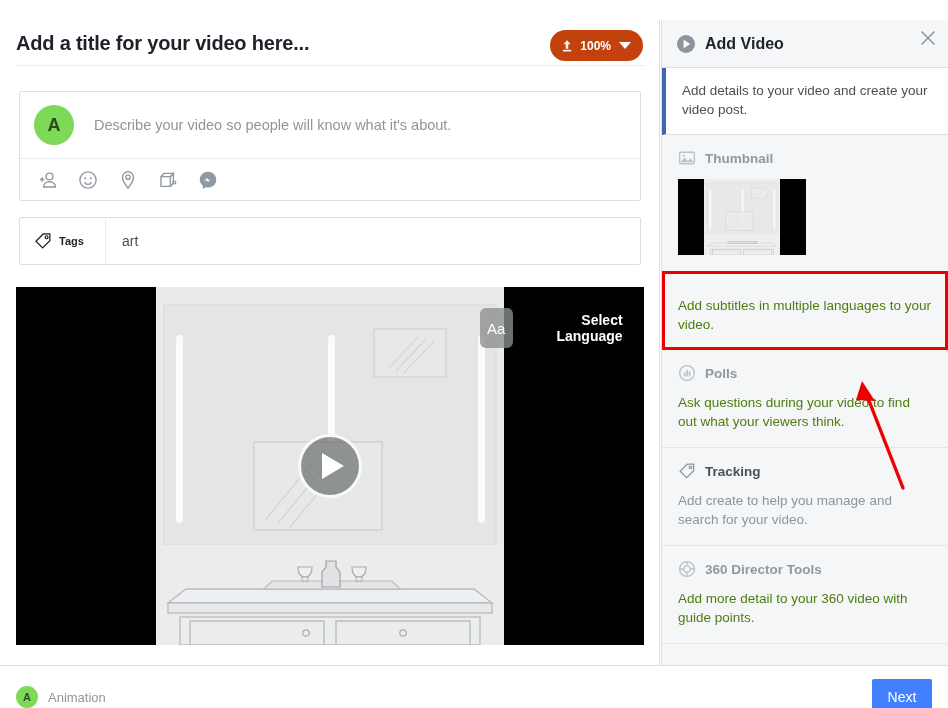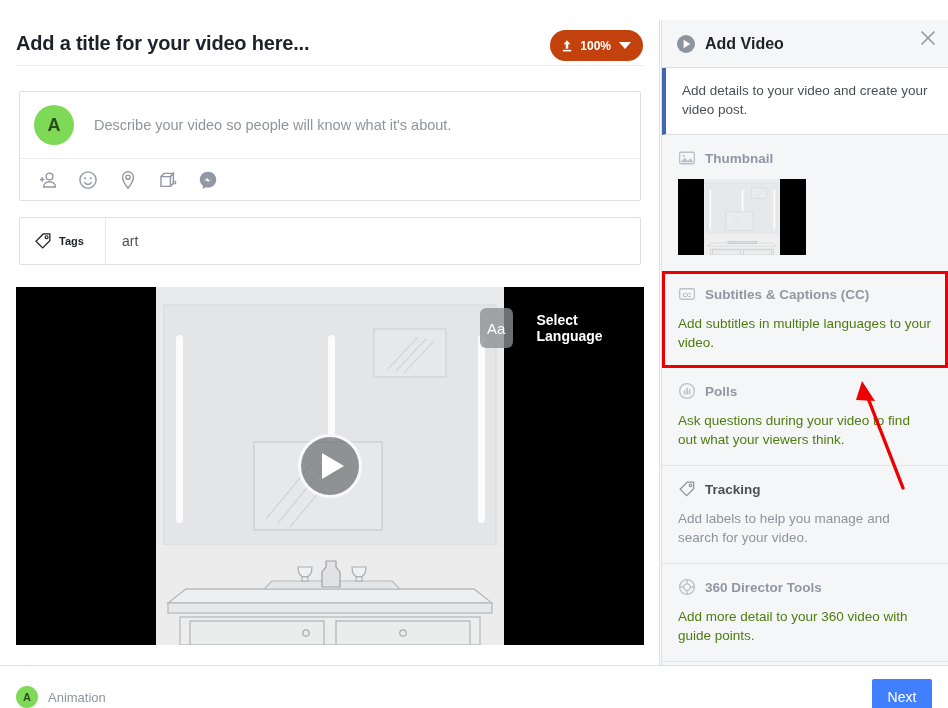--- a/index.html
+++ b/index.html
@@ -112,21 +112,21 @@
   }
   .play-tri {
     width: 0; height: 0; margin-left: 5px;
     border-top: 13px solid transparent;
     border-bottom: 13px solid transparent;
     border-left: 22px solid #fff;
   }
   .lang-overlay {
     position: absolute; left: 480px; top: 288px;
     display: flex; align-items: center; gap: 24px;
-    cursor: pointer; user-select: none;
+    cursor: pointer; user-select: none; text-align: right;
   }
   .aa-box {
     background: rgba(140,142,144,0.78);
     border-radius: 6px;
     width: 42px; height: 40px;
     display: flex; align-items: center; justify-content: center;
     color: #fff; font-size: 15px;
   }
   .lang-text { color: #fff; font-size: 14px; font-weight: bold; }
   .lang-chev { width: 16px; height: 10px; display:block; }
@@ -374,27 +374,20 @@
             <rect x="108" y="294" width="136" height="10" fill="#dfe0e2" stroke="#a9abae" stroke-width="2"></rect>
             <rect x="24" y="330" width="300" height="28" fill="#eceded" stroke="#bdbfc2" stroke-width="2"></rect>
             <rect x="34" y="334" width="134" height="24" fill="#ebecec" stroke="#b5b7ba" stroke-width="2"></rect>
             <rect x="180" y="334" width="134" height="24" fill="#ebecec" stroke="#b5b7ba" stroke-width="2"></rect>
           </svg>
         </div>
       </div>
     </div>
 
     <div class="sec dim highlight">
-      <div class="sec-head">
-        <svg class="sec-icon" viewBox="0 0 20 20">
-          <rect x="1.8" y="4.2" width="16.4" height="11.6" rx="2" fill="none" stroke="#bcc0c8" stroke-width="1.5"></rect>
-          <text x="10" y="13.2" text-anchor="middle" font-size="6.6" font-family="Liberation Sans, sans-serif" fill="#9197a3">CC</text>
-        </svg>
-        <span class="sec-title">Subtitles &amp; Captions (CC)</span>
-      </div>
       <div class="sec-desc">Add subtitles in multiple languages to your video.</div>
     </div>
 
     <div class="sec dim">
       <div class="sec-head">
         <svg class="sec-icon" viewBox="0 0 20 20">
           <circle cx="10" cy="10" r="8.2" fill="none" stroke="#bcc0c8" stroke-width="1.5"></circle>
           <rect x="6.4" y="9.4" width="1.8" height="4.4" fill="#bcc0c8"></rect>
           <rect x="9.2" y="6.4" width="1.8" height="7.4" fill="#bcc0c8"></rect>
           <rect x="12" y="8.2" width="1.8" height="5.6" fill="#bcc0c8"></rect>
@@ -405,21 +398,21 @@
     </div>
 
     <div class="sec lit">
       <div class="sec-head">
         <svg class="sec-icon" viewBox="0 0 20 20">
           <path d="M10.2 2.4H17.4v7.2l-7.8 7.8-7.2-7.2z" fill="none" stroke="#8d949e" stroke-width="1.4"></path>
           <circle cx="13.9" cy="5.9" r="1.5" fill="none" stroke="#8d949e" stroke-width="1.3"></circle>
         </svg>
         <span class="sec-title">Tracking</span>
       </div>
-      <div class="sec-desc">Add labels to help you manage and search for your video.</div>
+      <div class="sec-desc">Add create to help you manage and search for your video.</div>
     </div>
 
     <div class="sec dim">
       <div class="sec-head">
         <svg class="sec-icon" viewBox="0 0 20 20">
           <circle cx="10" cy="10" r="8.2" fill="none" stroke="#bcc0c8" stroke-width="1.5"></circle>
           <circle cx="10" cy="10" r="3.6" fill="none" stroke="#bcc0c8" stroke-width="1.4"></circle>
           <path d="M10 1.8v4.6M10 13.6v4.6M1.8 10h4.6M13.6 10h4.6" stroke="#bcc0c8" stroke-width="1.4"></path>
         </svg>
         <span class="sec-title">360 Director Tools</span>

